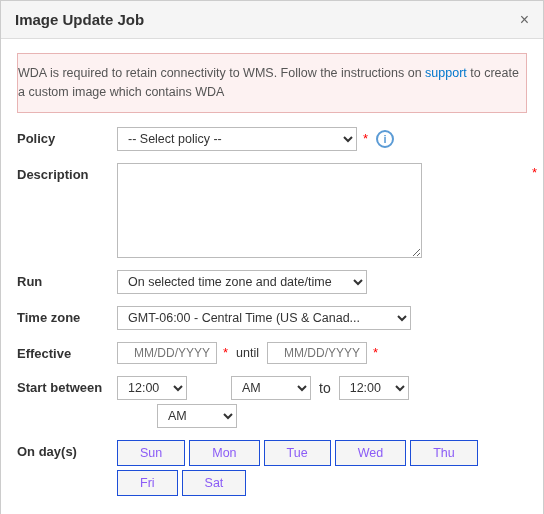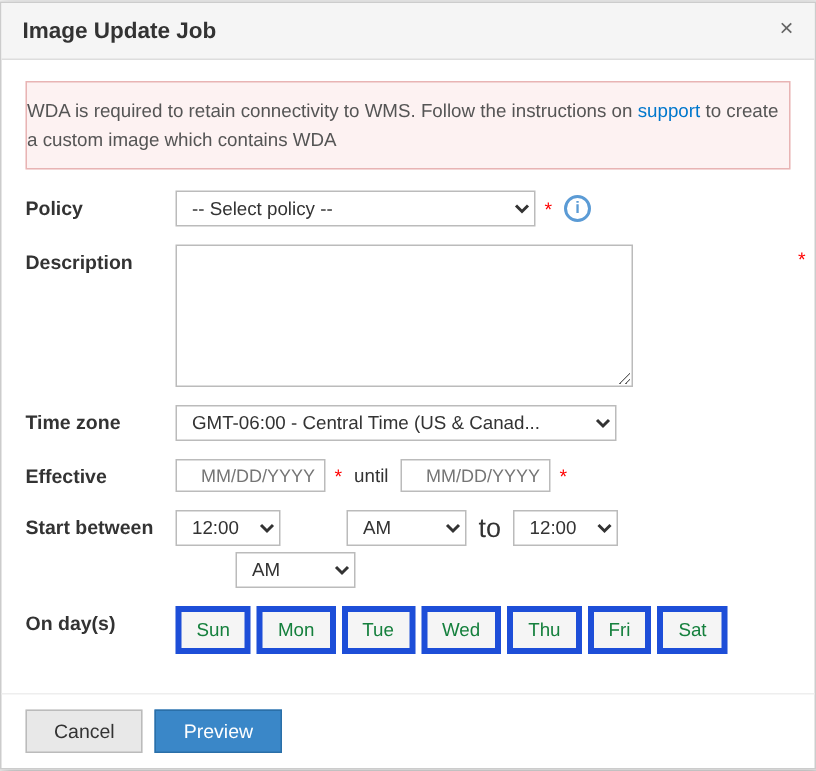--- a/index.html
+++ b/index.html
@@ -135,31 +135,31 @@
       margin: 0 4px;
     }
     .time-select {
       width: 70px;
     }
     .ampm-select {
       width: 80px;
       margin-left: 40px;
     }
     .to-label {
-      font-size: 18px;
+      font-size: 14px;
       color: #333;
       margin: 0 4px;
     }
     .day-btn {
-      padding: 5px 10px;
-      border: 4px solid #1d4ed8;
+      padding: 5px 22px;
+      border: 1px solid #1d4ed8;
       background: #f5f5f5;
       font-size: 12.5px;
       cursor: pointer;
-      color: #15803d;
+      color: #8b5cf6;
       min-width: 40px;
     }
     .dialog-footer {
       padding: 10px 16px;
       display: flex;
       justify-content: flex-start;
       gap: 8px;
       border-top: 1px solid #eee;
     }
     .btn-cancel {
@@ -204,20 +204,28 @@
     </div>
 
     <div class="form-row">
       <div class="form-label">Description</div>
       <div class="form-control-wrap" style="position:relative;">
         <textarea style="width: 305px; height: 95px;"></textarea>
         <span class="required-star" style="position:absolute; top:2px; right:-10px;">*</span>
       </div>
     </div>
 
+    <div class="form-row">
+      <div class="form-label">Run</div>
+      <div class="form-control-wrap">
+        <select class="run-select">
+          <option>On selected time zone and date/time</option>
+        </select>
+      </div>
+    </div>
 
     <div class="form-row">
       <div class="form-label">Time zone</div>
       <div class="form-control-wrap">
         <select class="timezone-select">
           <option>GMT-06:00 - Central Time (US &amp; Canad...</option>
         </select>
       </div>
     </div>
 

